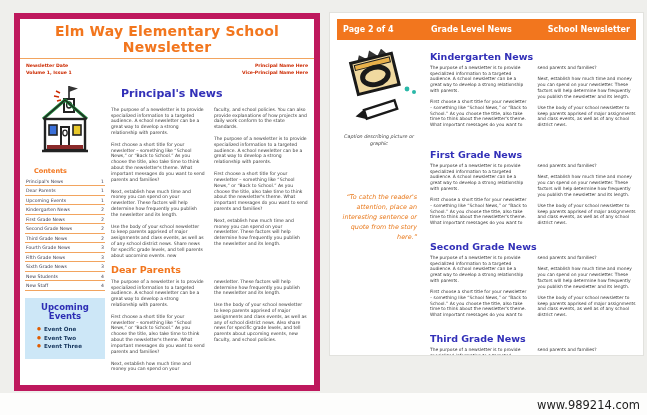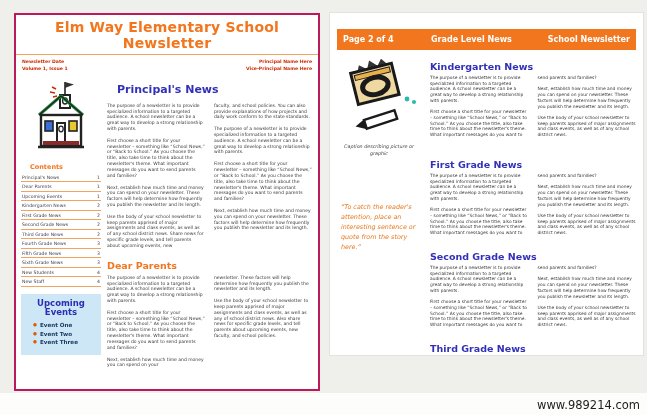--- a/index.html
+++ b/index.html
@@ -1,21 +1,21 @@
 <!DOCTYPE html>
 <html><head>
 <meta charset="utf-8">
 <style>
   * { margin:0; padding:0; box-sizing:border-box; }
   body { font-family:"DejaVu Sans", sans-serif; background:#e9e9e6; }
   .screen { position:relative; width:647px; height:415px; background:#efefec; overflow:hidden; }
 
   
   .page1 { position:absolute; left:14px; top:13px; width:306px; height:378px;
-           background:#fff; border:2px solid #be185d; overflow:hidden; }
+           background:#fff; border:6px solid #be185d; overflow:hidden; }
   .p1-title { color:#f2761e; font-weight:bold; font-size:14px; text-align:center;
               padding:4px 2px 3px; letter-spacing:.2px; border-bottom:1.5px solid #f2a45f; }
   .masthead { display:flex; justify-content:space-between; padding:3px 6px 1px;
               font-size:4.6px; line-height:1.6; color:#cc2a00; font-weight:bold; }
   .masthead .right { text-align:right; }
   .p1-body { display:flex; gap:6px; padding:3px 6px 0 5px; }
   .p1-side { width:80px; flex:none; }
   .house-wrap { text-align:center; padding:2px 0 4px; }
   .contents-heading { color:#f2761e; font-weight:bold; font-size:6.5px; margin:2px 0 2px 9px; }
   .toc { list-style:none; }
@@ -30,31 +30,31 @@
   .p1-main { flex:1; min-width:0; }
   .h-blue { color:#3230b8; font-weight:bold; font-size:11px; margin:6px 0 7px 10px; }
   .h-orange { color:#f2761e; font-weight:bold; font-size:9.5px; margin:7px 0 4px 0; }
   .cols { display:flex; gap:9px; overflow:hidden; }
   .col { flex:1; min-width:0; font-size:4.5px; line-height:1.3; color:#3a3a3a; white-space:pre-line; }
   .pn-cols { height:150px; }
   .dp-cols { height:104px; }
 
   
   .page2 { position:absolute; left:330px; top:13px; width:313px; height:342px;
-           background:#fff; box-shadow:0 0 0 1px #e2e2de; overflow:hidden; padding:16px 7px 0; }
+           background:#fff; box-shadow:0 0 0 1px #e2e2de; overflow:hidden; padding:6px 7px 0; }
   .p2-header { height:21px; background:#f2761e; color:#fff; font-weight:bold; font-size:8px;
                display:flex; align-items:center; padding:0 6px; }
   .p2-header .hl { width:88px; flex:none; }
   .p2-header .hc { flex:1; text-align:left; }
   .p2-header .hr { }
   .p2-body { display:flex; gap:9px; margin-top:9px; }
   .p2-side { width:84px; flex:none; text-align:center; }
   .caption { font-size:4.8px; font-style:italic; color:#444; line-height:1.4; margin-top:3px; }
   .pull-quote { margin-top:46px; font-size:6.4px; font-style:italic; color:#e8781a;
-                line-height:1.55; text-align:left; padding:0 4px; }
+                line-height:1.55; text-align:right; padding:0 4px; }
   .p2-main { flex:1; min-width:0; }
   .section { margin-bottom:4px; }
   .section h2 { color:#3230b8; font-weight:bold; font-size:9.5px; margin:2px 0 3px; }
   .sec-cols { height:74px; }
   .sec-cols.first { height:80px; }
   .sec-cols .col { font-size:4.4px; }
 
   
   .footer-strip { position:absolute; left:0; right:0; bottom:0; height:22px; background:#fdfdfc;padding-left:43px; }
   .watermark { position:absolute; right:7px; bottom:3px; font-size:11.5px; color:#1d1d1d; cursor:pointer; }

